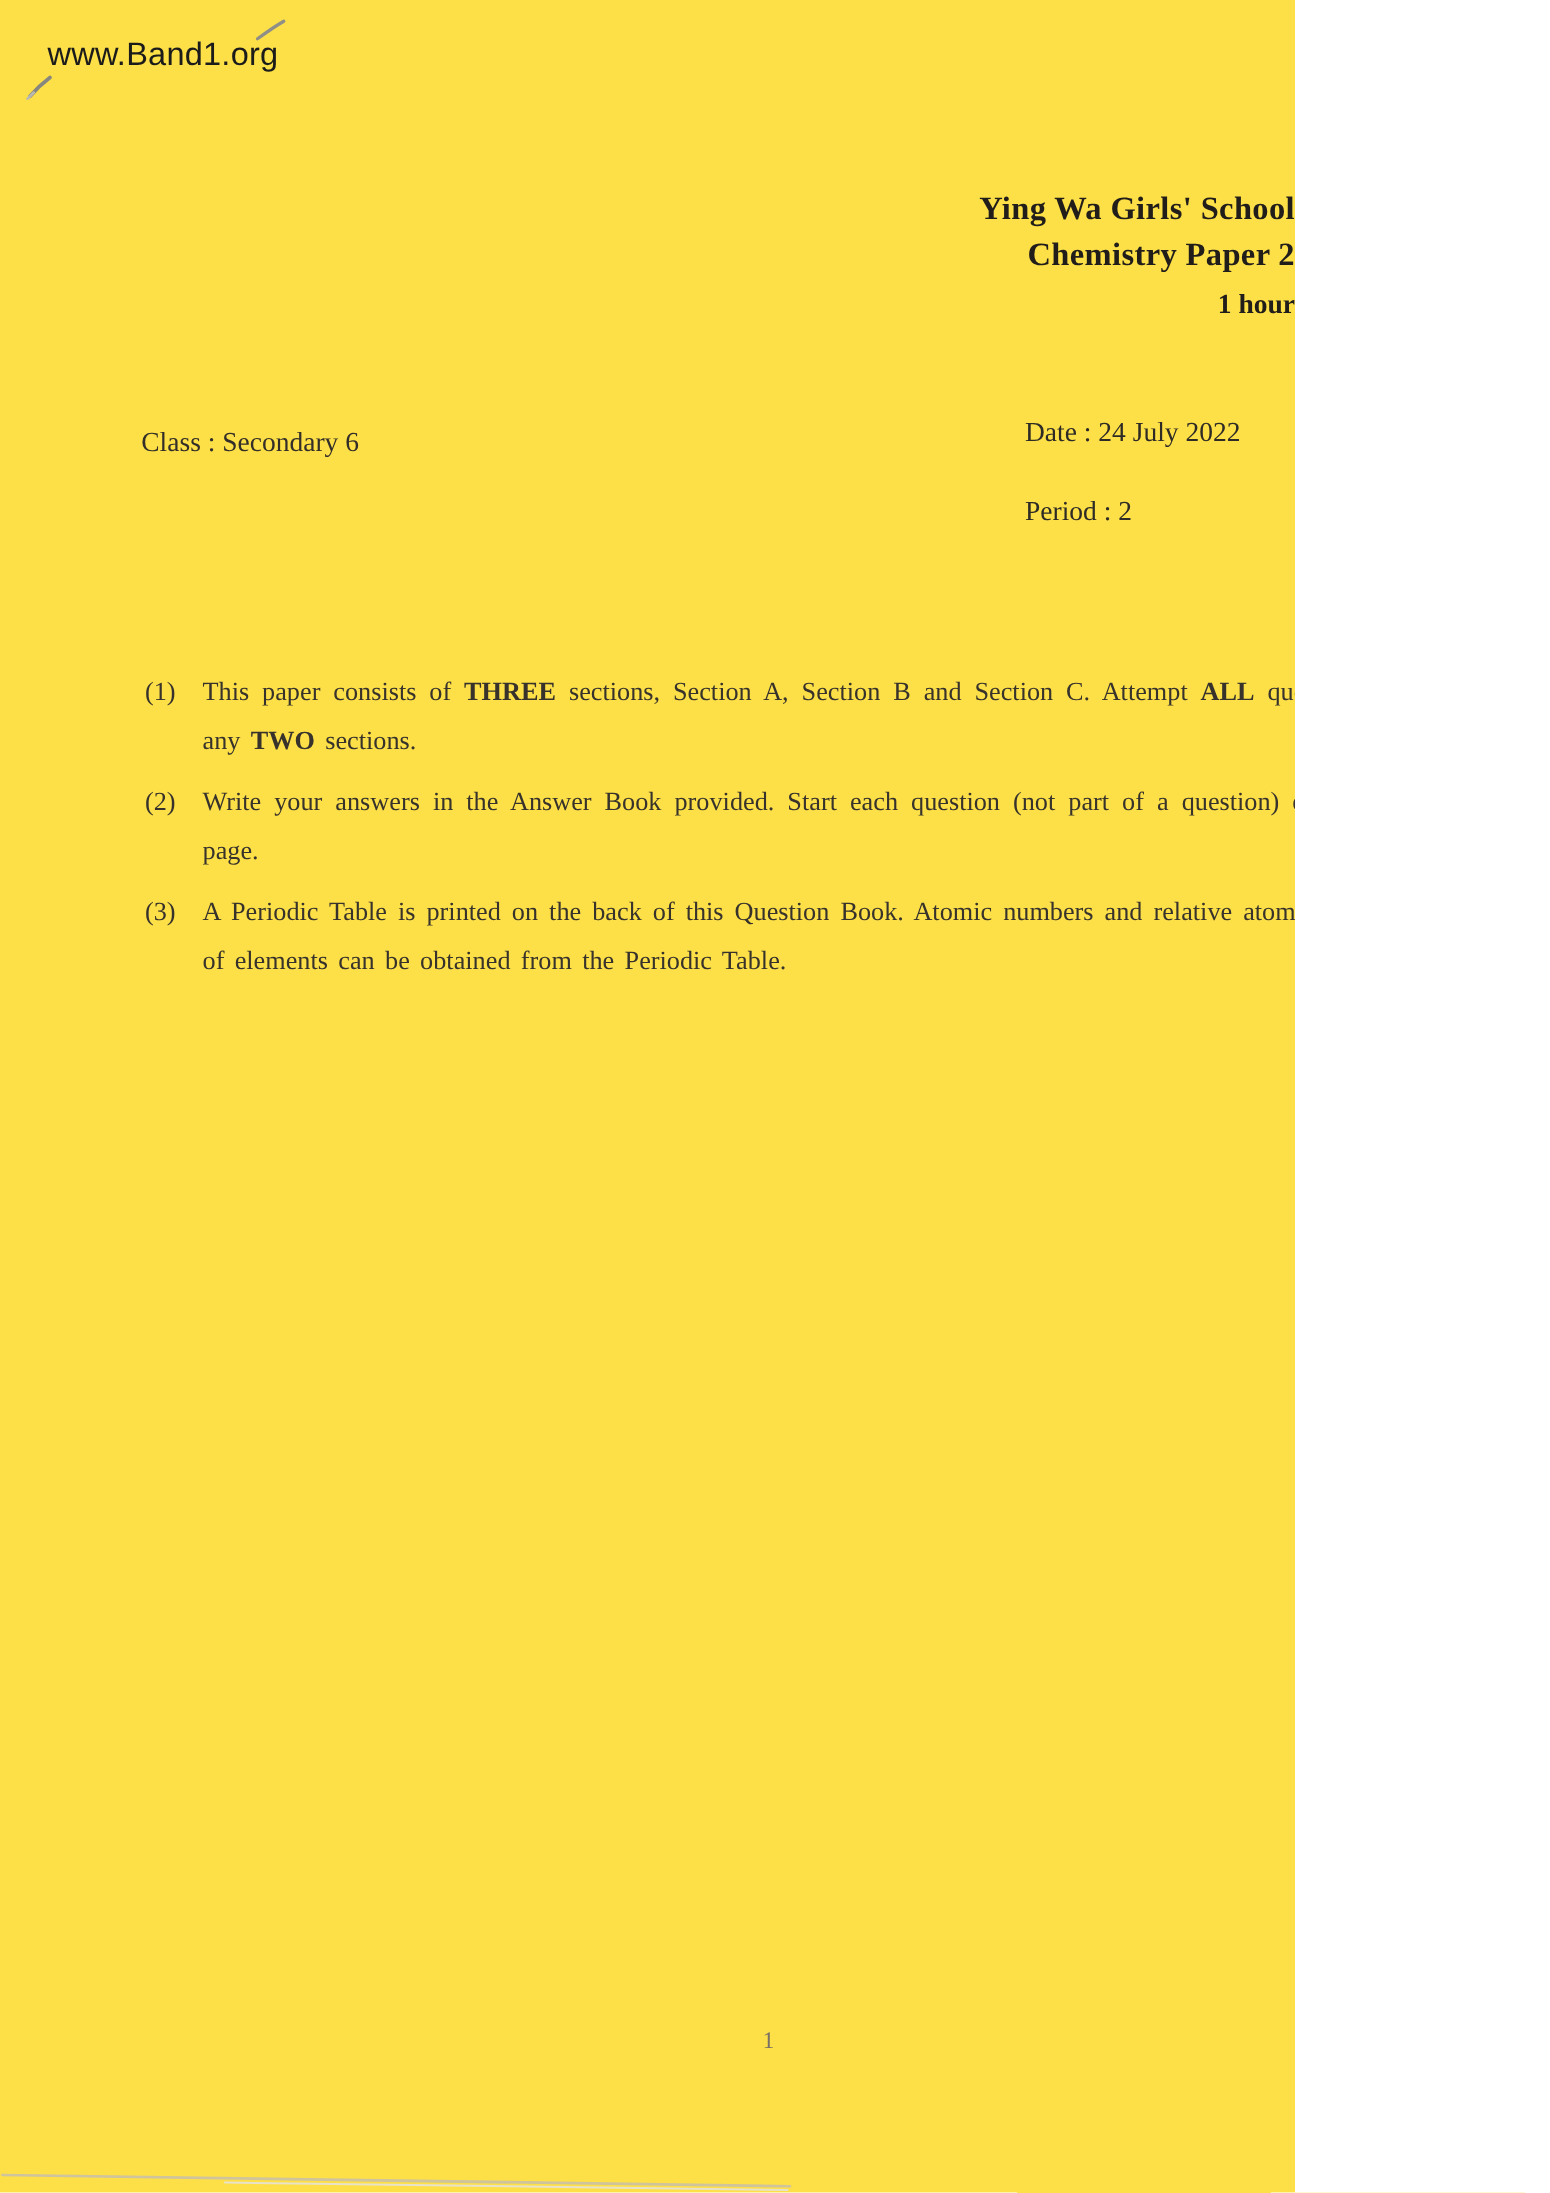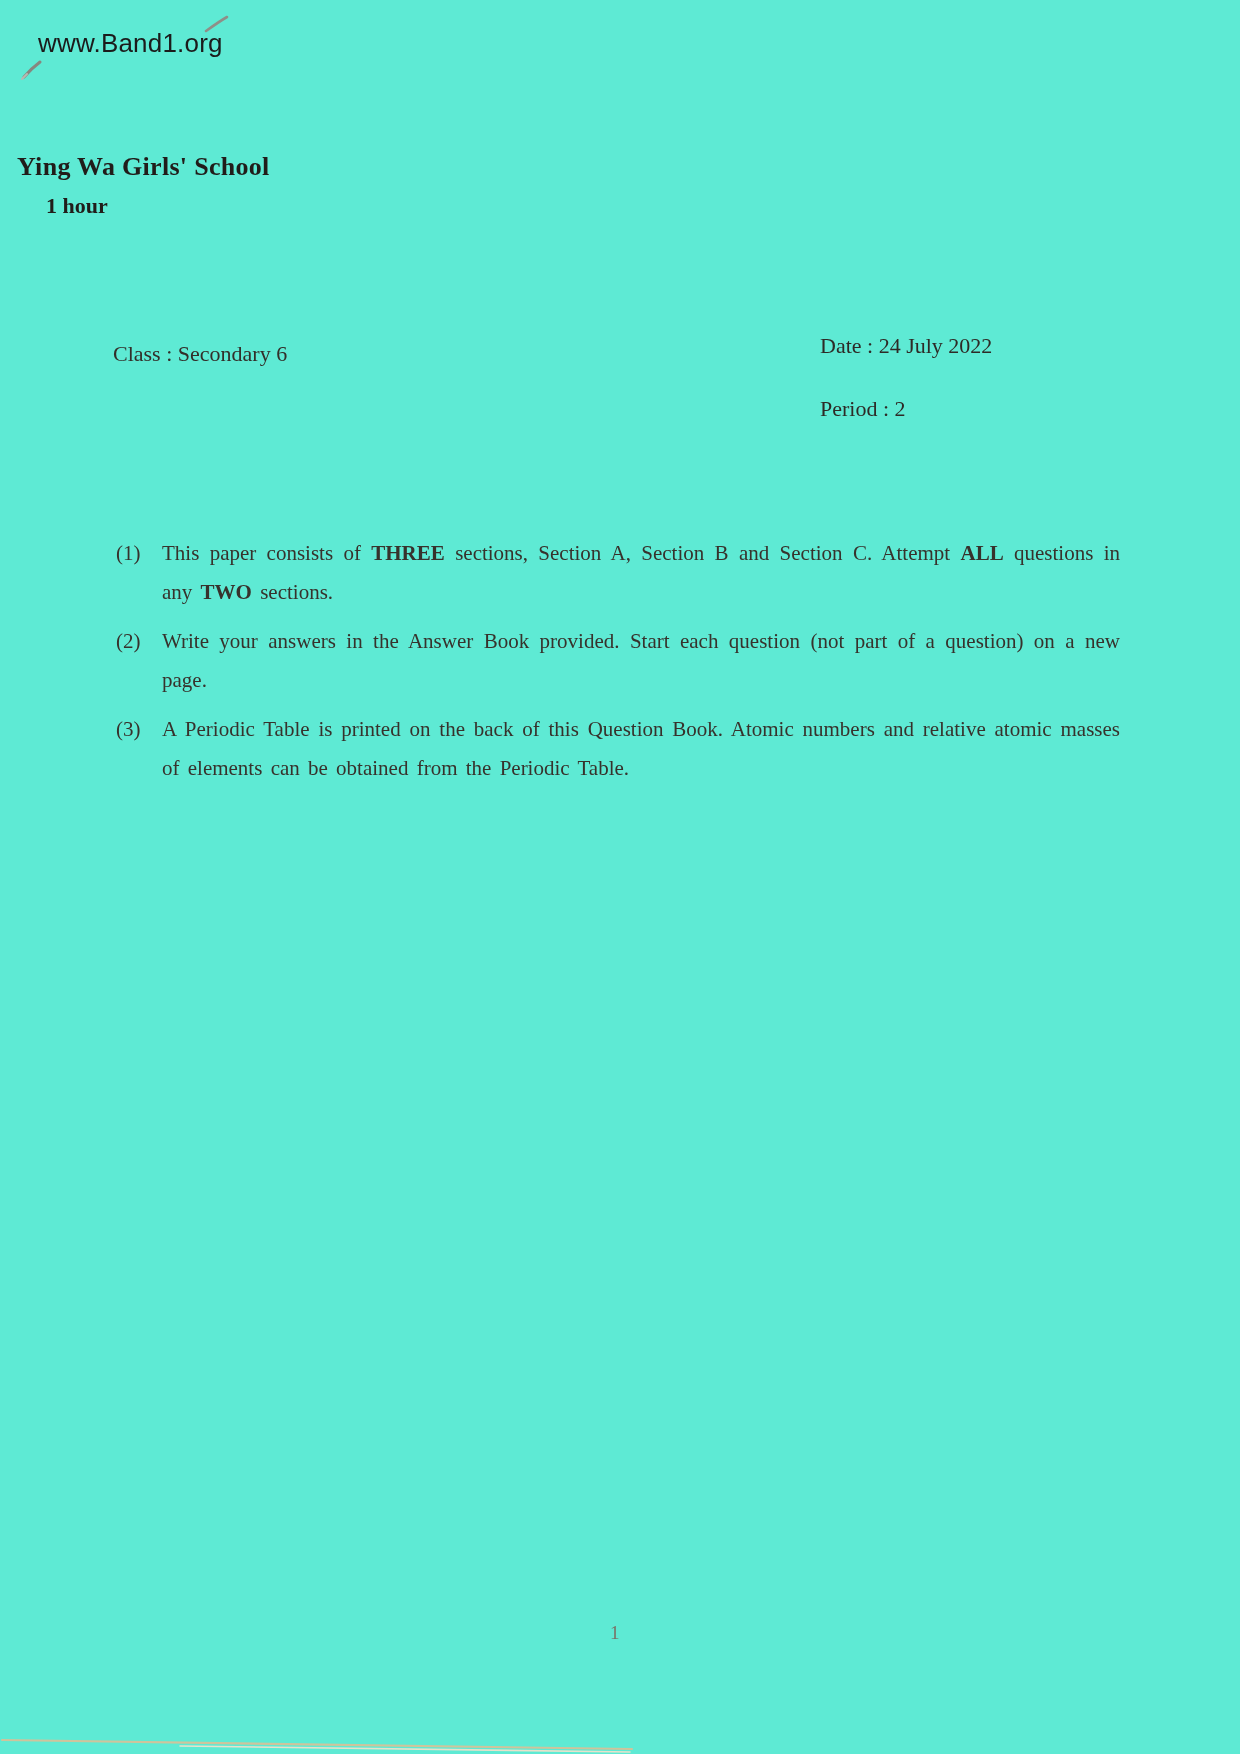--- a/index.html
+++ b/index.html
@@ -1,21 +1,21 @@
 <!DOCTYPE html>
 <html><head>
 <meta charset="utf-8">
 <style>
   * { margin: 0; padding: 0; box-sizing: border-box; }
   html, body { background: #ffffff; }
   .page {
     position: relative;
-    width: 1240px;
+    width: 1036px;
     height: 1754px;
-    background: #5eead4;
+    background: #fde047;
     overflow: hidden;
     font-family: "Liberation Serif", "DejaVu Serif", serif;
     color: #37322c;
   }
 
   
   .watermark {
     position: absolute;
     left: 38px;
     top: 28px;
@@ -24,21 +24,21 @@
     letter-spacing: 0.2px;
     color: #1b1b1b;
   }
   .pencil-marks { position: absolute; left: 0; top: 0; }
 
   
   .title-block {
     position: absolute;
     left: 17px; right: 0;
     top: 148px;
-    text-align: left;
+    text-align: right;
     color: #211d1a;
   }
   .title-line {
     font-size: 26px;
     font-weight: bold;
     line-height: 37px;
     letter-spacing: 0.3px;
   }
   .title-duration {
     font-size: 22px;
@@ -119,20 +119,21 @@
 
   <div class="watermark">www.Band1.org</div>
   <svg class="pencil-marks" width="260" height="90" viewBox="0 0 260 90">
     <path d="M206 31 C 213 26, 220 21, 227 17" stroke="#8f8f88" stroke-width="2.6" fill="none" stroke-linecap="round"></path>
     <path d="M24 77 C 30 70, 36 65, 40 62" stroke="#87877f" stroke-width="3" fill="none" stroke-linecap="round"></path>
     <path d="M22 79 L 27 74" stroke="#b9b9b2" stroke-width="2" fill="none" stroke-linecap="round"></path>
   </svg>
 
   <div class="title-block">
     <div class="title-line">Ying Wa Girls' School</div>
+    <div class="title-line">Chemistry Paper 2</div>
     <div class="title-duration">1 hour</div>
   </div>
 
   <div class="class-label">Class : Secondary 6</div>
   <div class="date-block">
     <div class="date-line">Date : 24 July 2022</div>
     <div class="period-line">Period : 2</div>
   </div>
 
   <div class="instructions">

